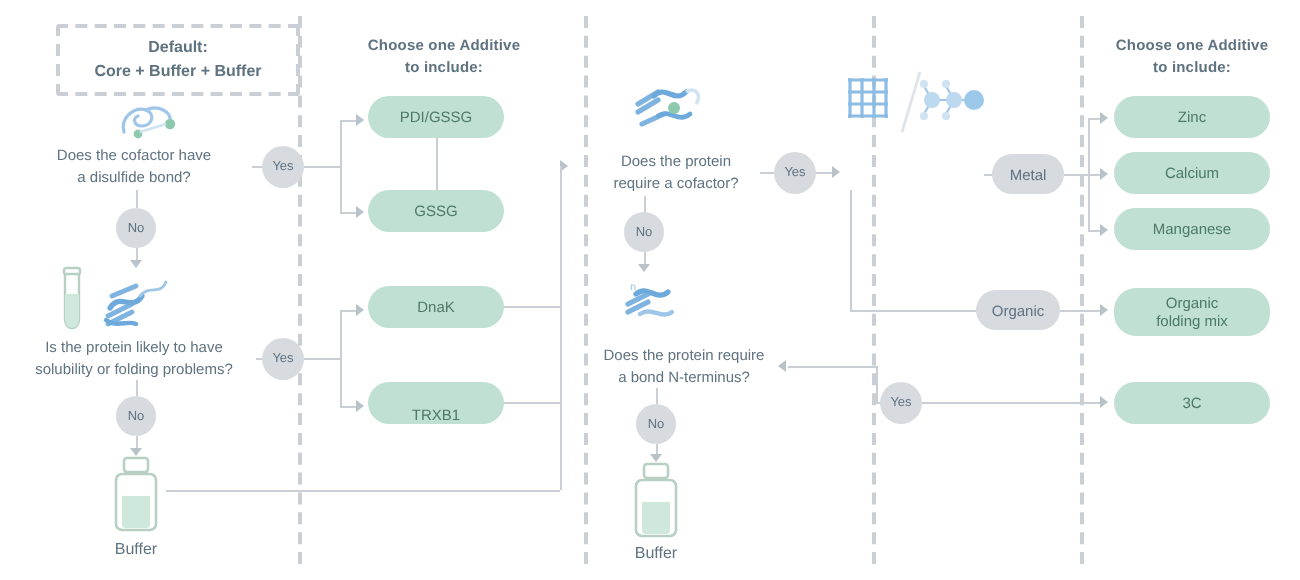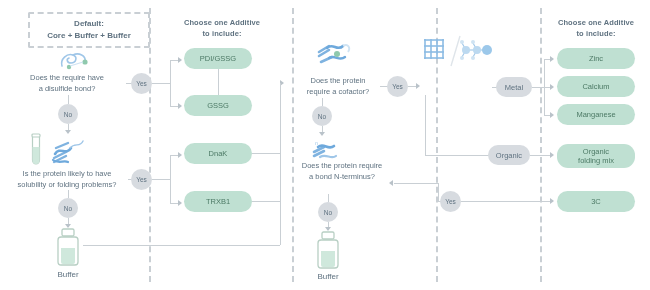--- a/index.html
+++ b/index.html
@@ -77,21 +77,21 @@
     <svg width="36" height="22" viewBox="0 0 36 22">
       <path d="M4 16 C2 9, 9 3, 15 5 C20 7, 18 13, 13 13 C9 13, 8 9, 11 8" fill="none" stroke="#9fc6e8" stroke-width="1.6" stroke-linecap="round"></path>
       <path d="M15 5 C21 2, 28 6, 27 11" fill="none" stroke="#9fc6e8" stroke-width="1.6" stroke-linecap="round"></path>
       <circle cx="27" cy="12" r="2.6" fill="#8fc9ad"></circle>
       <circle cx="11" cy="17" r="2.2" fill="#8fc9ad"></circle>
       <path d="M12 16 L25 12" stroke="#cfe3f3" stroke-width="1.2"></path>
     </svg>
   </div>
 
   <div class="question" style="left:8px;top:72px;width:118px;">
-    <div>Does the require have</div>
+    <div>Does the cofactor have</div>
     <div>a disulfide bond?</div>
   </div>
 
   <div class="line hl" style="left:126px;top:83px;width:6px;"></div>
   <div class="circ" style="left:131px;top:73px;width:21px;height:21px;">
     <span>Yes</span>
   </div>
   <div class="line hl" style="left:152px;top:83px;width:18px;"></div>
   <div class="line vl" style="left:170px;top:60px;height:46px;"></div>
   <div class="line hl" style="left:170px;top:60px;width:8px;"></div>
@@ -159,21 +159,21 @@
 
   <div class="pill" style="left:184px;top:48px;width:68px;height:21px;">
     <span>PDI/GSSG</span>
   </div>
   <div class="pill" style="left:184px;top:95px;width:68px;height:21px;">
     <span>GSSG</span>
   </div>
   <div class="pill" style="left:184px;top:143px;width:68px;height:21px;">
     <span>DnaK</span>
   </div>
-  <div class="pill" style="left:184px;top:191px;width:68px;height:21px;">
+  <div class="pill" style="left:184px;top:191px;width:68px;height:21px;align-items:flex-end;">
     <span>TRXB1</span>
   </div>
   <div class="line vl" style="left:218px;top:69px;height:26px;"></div>
 
   <div class="line hl" style="left:252px;top:153px;width:28px;"></div>
   <div class="line hl" style="left:252px;top:201px;width:28px;"></div>
   <div class="line vl" style="left:280px;top:83px;height:118px;"></div>
 
   <div class="ic" style="left:315px;top:40px;">
     <svg width="42" height="30" viewBox="0 0 42 30">
@@ -204,21 +204,21 @@
   <div class="arrow ar-d" style="left:319px;top:132px;"></div>
 
   <div class="ic" style="left:308px;top:138px;">
     <svg width="38" height="26" viewBox="0 0 38 26">
       <text x="7" y="7" font-size="5" fill="#9fc6e8" font-family="DejaVu Sans, sans-serif">n</text>
       <path d="M6 14 L16 9 M6 18 L16 13" stroke="#7fb3e0" stroke-width="2.6" stroke-linecap="round"></path>
       <path d="M10 9 C16 4, 20 13, 26 8" fill="none" stroke="#6ea9dc" stroke-width="2.6" stroke-linecap="round"></path>
       <path d="M12 19 C18 15, 23 22, 28 18" fill="none" stroke="#9fc6e8" stroke-width="2.2" stroke-linecap="round"></path>
     </svg>
   </div>
-  <div class="question" style="left:292px;top:160px;width:100px;">
+  <div class="question" style="left:292px;top:172px;width:100px;">
     <div>Does the protein require</div>
     <div>a bond N-terminus?</div>
   </div>
 
   <div class="arrow ar-r" style="left:389px;top:180px;transform:rotate(180deg);"></div>
   <div class="line hl" style="left:394px;top:183px;width:44px;"></div>
   <div class="line vl" style="left:438px;top:183px;height:18px;"></div>
   <div class="line hl" style="left:438px;top:201px;width:3px;"></div>
   <div class="circ" style="left:440px;top:191px;width:21px;height:21px;">
     <span>Yes</span>

